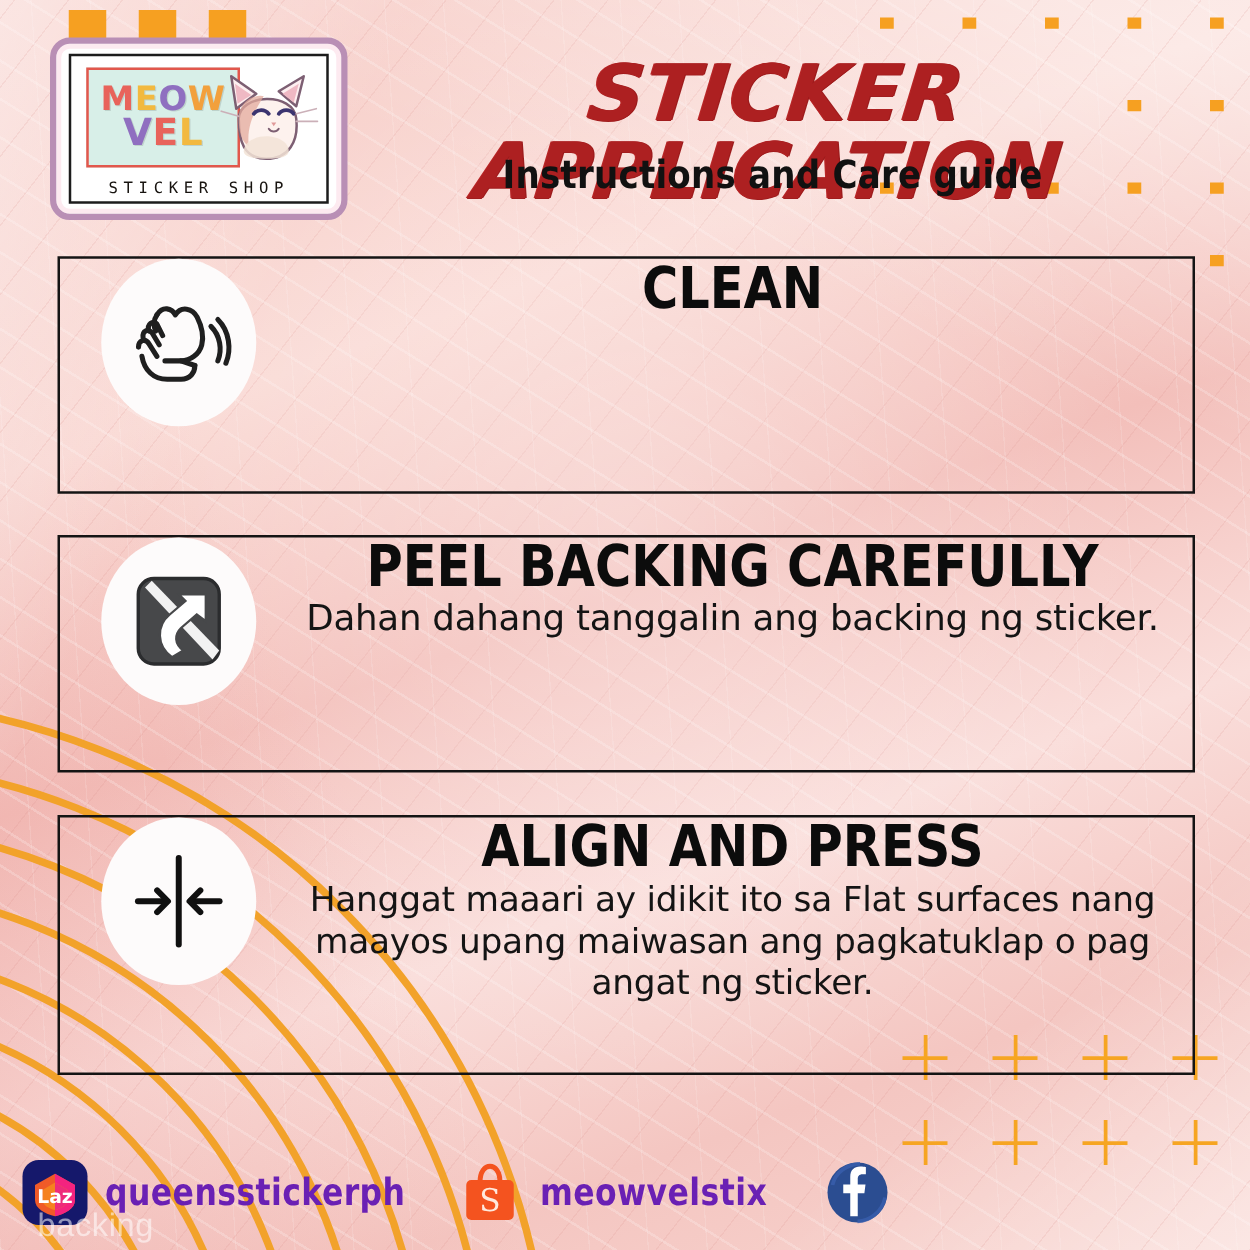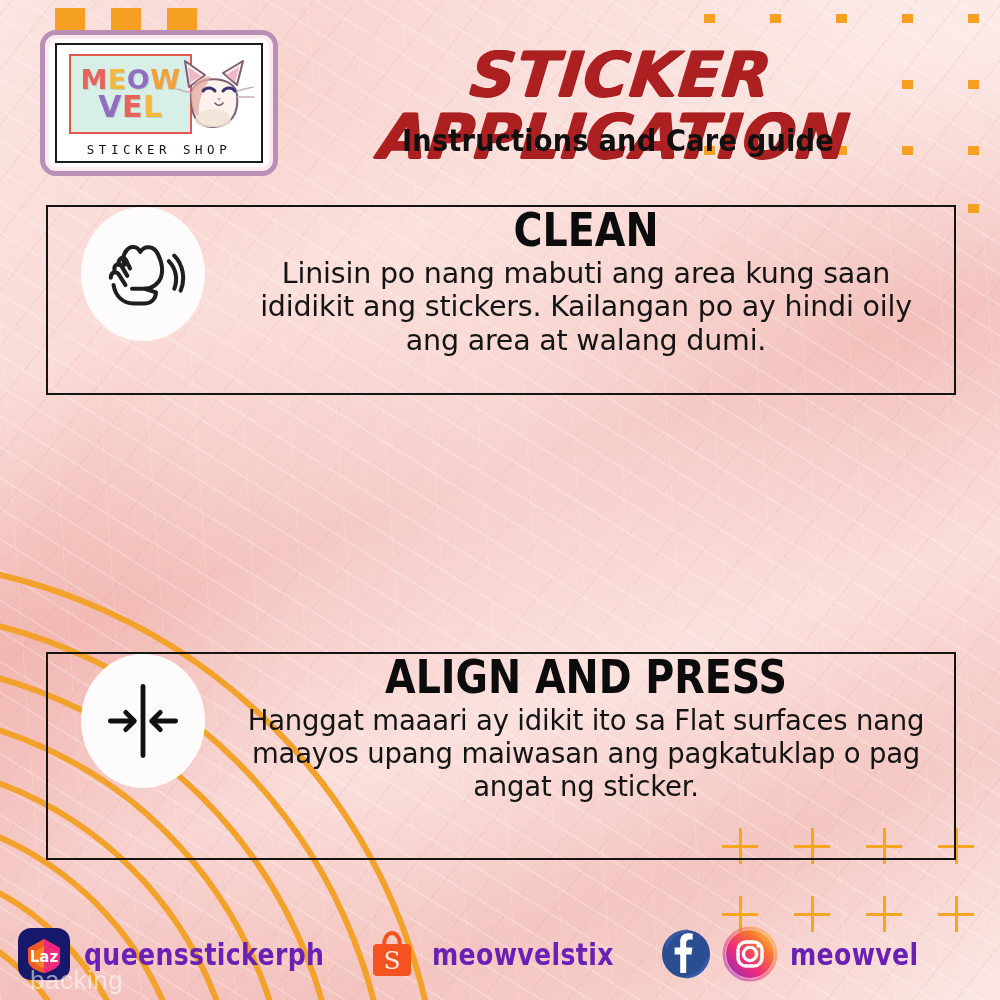--- a/index.html
+++ b/index.html
@@ -220,24 +220,42 @@
           <path d="M15 54 C15 48 21 46 24 51 L31 62"></path>
           <path d="M18 62 C20 74 28 82 40 82 L52 82 C60 82 64 76 64 70"></path>
           <path d="M64 70 L52 66"></path>
           <path d="M78 36 C86 44 88 56 84 66"></path>
           <path d="M84 30 C94 40 96 56 91 68"></path>
         </svg>
       </div>
     </div>
     <div class="body">
       <div class="head">CLEAN</div>
-      <div class="desc">Linisin po nang mabuti ang area kung saan ididikit ang stickers. Kailangan po ay hindi oily ang area at walang dumi.</div>
-    </div>
-  </div>
-
+    </div>
+  </div>
+
+  <div class="panel" id="panel-2">
+    <div class="icon-wrap">
+      <div class="icon-circle">
+        <svg viewBox="0 0 100 100" width="90" height="90">
+          <rect x="14" y="12" width="72" height="76" rx="14" fill="#47484a"></rect>
+          <rect x="14" y="12" width="72" height="76" rx="14" fill="none" stroke="#2b2c2e" stroke-width="3"></rect>
+          <path d="M20 20 L80 84 L86 76 L26 14 Z" fill="#ffffff" opacity=".93"></path>
+          <path d="M44 82 C30 72 30 54 42 44 L56 32 L50 26 L74 26 L74 50 L66 44 L52 56
+                   C46 62 46 70 54 76 Z" fill="#ffffff"></path>
+          <path d="M44 82 C30 72 30 54 42 44 L56 32 L50 26 L74 26 L74 50 L66 44 L52 56
+                   C46 62 46 70 54 76 Z" fill="none" stroke="#47484a" stroke-width="2"></path>
+        </svg>
+      </div>
+    </div>
+    <div class="body">
+      <div class="head">PEEL BACKING CAREFULLY</div>
+      <div class="desc">Dahan dahang tanggalin ang backing ng sticker.</div>
+    </div>
+  </div>
 
   <div class="panel" id="panel-3">
     <div class="icon-wrap">
       <div class="icon-circle">
         <svg viewBox="0 0 100 100" width="96" height="96" fill="none" stroke="#101010">
           <path d="M50 14 L50 86" stroke-width="5" stroke-linecap="round"></path>
           <path d="M16 50 L40 50" stroke-width="5" stroke-linecap="round"></path>
           <path d="M32 41 L41 50 L32 59" stroke-width="5" stroke-linecap="round" stroke-linejoin="round"></path>
           <path d="M84 50 L60 50" stroke-width="5" stroke-linecap="round"></path>
           <path d="M68 41 L59 50 L68 59" stroke-width="5" stroke-linecap="round" stroke-linejoin="round"></path>
@@ -283,37 +301,17 @@
           <circle cx="28" cy="28" r="24" fill="#2b4d91"></circle>
           <path d="M33.5 29.5 L34.4 22.6 L28.2 22.6 L28.2 18.1 C28.2 16.2 29.1 14.4 32.1 14.4
                    L34.7 14.4 L34.7 8.6 C34.7 8.6 32.3 8.2 30.1 8.2 C25.3 8.2 22.2 11.1 22.2 16.4
                    L22.2 22.6 L16.6 22.6 L16.6 29.5 L22.2 29.5 L22.2 48 L28.2 48 L28.2 29.5 Z" fill="#ffffff" transform="translate(0,-1)"></path>
           <path d="M8 22 C10 12 20 5 30 5" fill="none" stroke="#3a5fae" stroke-width="3" opacity=".8"></path>
           <path d="M50 32 C48 43 38 51 28 51" fill="none" stroke="#3a5fae" stroke-width="3" opacity=".8"></path>
         </svg>
       </div>
     </div>
 
-    <div class="soc" style="margin-left:8px">
-      <div class="ic">
-        <svg viewBox="0 0 56 56" width="56" height="56">
-          <defs>
-            <linearGradient id="igg" x1="0" y1="1" x2="1" y2="0">
-              <stop offset="0%" stop-color="#8a2fc4"></stop>
-                <stop offset="38%" stop-color="#ee2a7b"></stop>
-              <stop offset="72%" stop-color="#f9772d"></stop>
-                <stop offset="100%" stop-color="#ffd84d"></stop>
-            </linearGradient>
-          </defs>
-          <circle cx="28" cy="28" r="24" fill="url(#igg)"></circle>
-          <circle cx="28" cy="28" r="26" fill="none" stroke="url(#igg)" stroke-width="3" opacity=".55"></circle>
-          <rect x="16" y="16" width="24" height="24" rx="8" fill="none" stroke="#fff" stroke-width="3.4"></rect>
-          <circle cx="28" cy="28" r="6.6" fill="none" stroke="#fff" stroke-width="3.4"></circle>
-          <circle cx="36.4" cy="19.8" r="2" fill="#fff"></circle>
-        </svg>
-      </div>
-      <span class="lbl" style="margin-left:12px">meowvel</span>
-    </div>
 
     <div class="wm">backing</div>
   </div>
 
 </div>
 
 </body></html>

